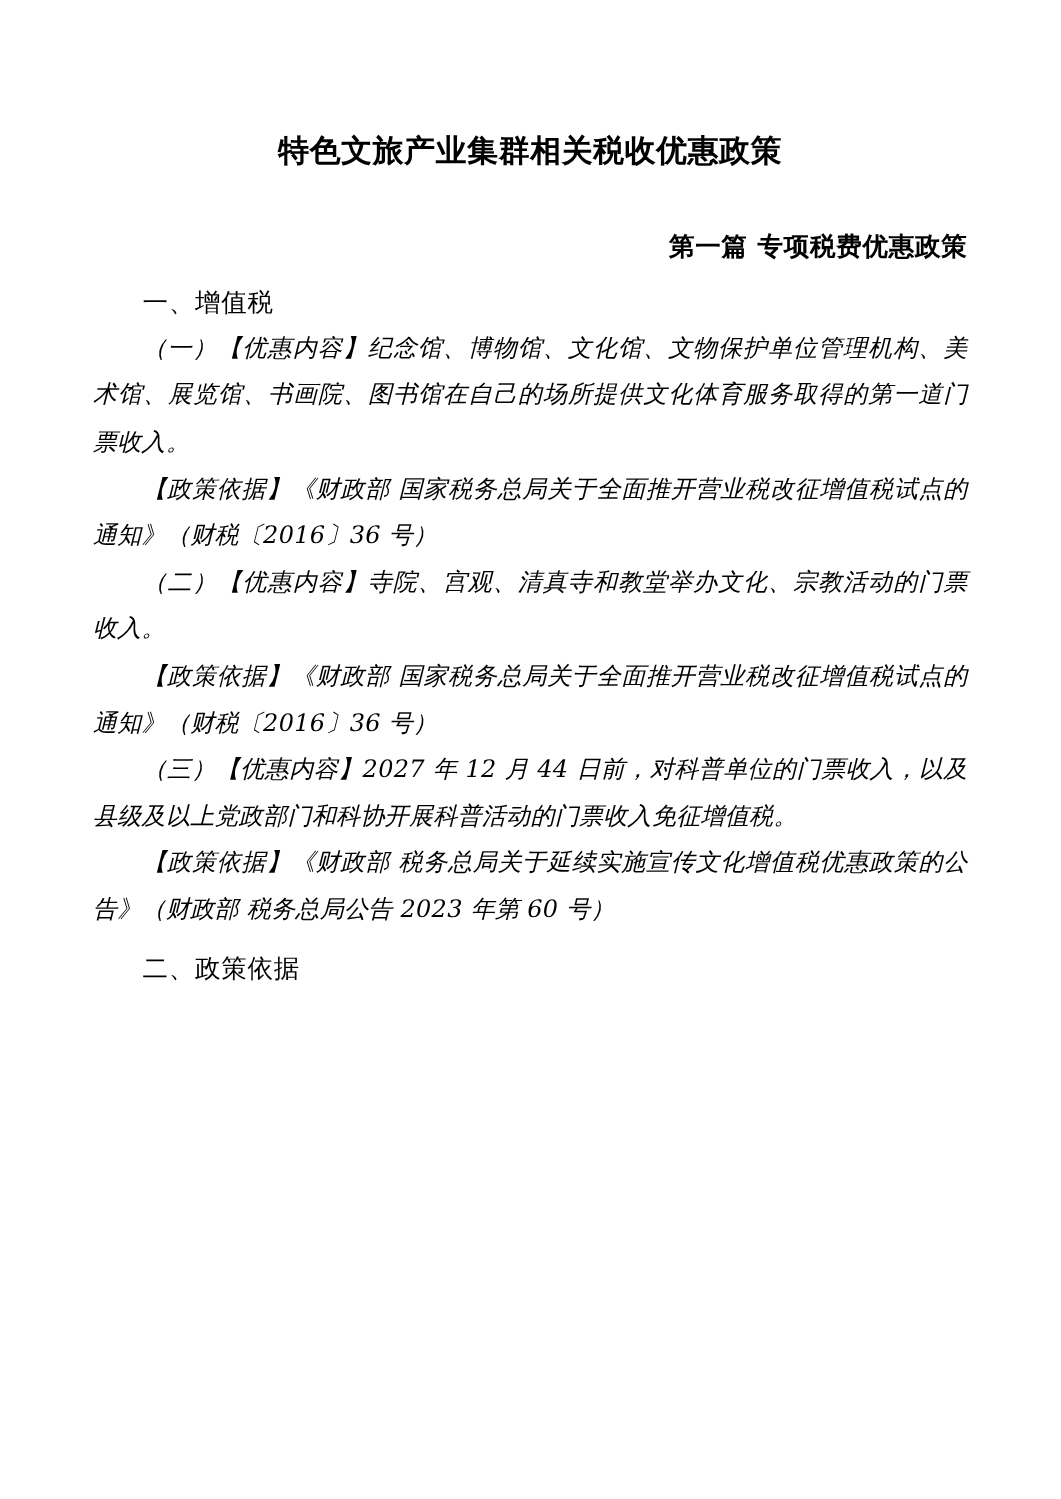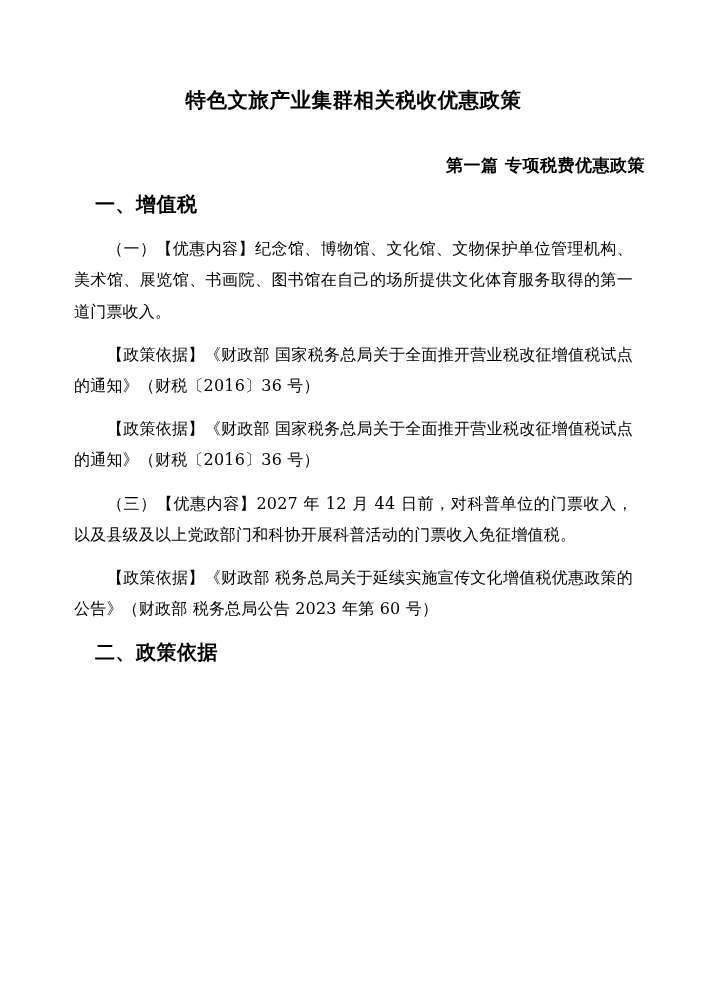--- a/index.html
+++ b/index.html
@@ -31,50 +31,52 @@
   }
   .part-title {
     font-size: 17px;
     font-weight: bold;
     text-align: right;
     margin: 38px 0 0 0;
     line-height: 1.5;
     letter-spacing: 0.5px;
   }
   .section-head {
-    font-size: 20px;
-    font-weight: bold;
+    font-size: 17px;
+    font-weight: normal;
     margin: 10px 0 0 0;
     text-indent: 33px;
     line-height: 1.65;
     letter-spacing: 0.5px;
   }
   .para {
     font-size: 16px;
     line-height: 1.95;
-    margin: 12px;
+    margin: 0;
     text-indent: 33px;
     text-align: justify;
     text-justify: inter-ideograph;
     letter-spacing: 0.2px;
+    font-style: italic;
   }
 </style>
 </head>
 <body>
 
 <div class="page">
 
   <h1 class="doc-title">特色文旅产业集群相关税收优惠政策</h1>
 
   <h2 class="part-title">第一篇 专项税费优惠政策</h2>
 
   <h3 class="section-head">一、增值税</h3>
 
   <p class="para">（一）【优惠内容】纪念馆、博物馆、文化馆、文物保护单位管理机构、美术馆、展览馆、书画院、图书馆在自己的场所提供文化体育服务取得的第一道门票收入。</p>
   <p class="para">【政策依据】《财政部 国家税务总局关于全面推开营业税改征增值税试点的通知》（财税〔2016〕36 号）</p>
+  <p class="para">（二）【优惠内容】寺院、宫观、清真寺和教堂举办文化、宗教活动的门票收入。</p>
   <p class="para">【政策依据】《财政部 国家税务总局关于全面推开营业税改征增值税试点的通知》（财税〔2016〕36 号）</p>
   <p class="para">（三）【优惠内容】2027 年 12 月 44 日前，对科普单位的门票收入，以及县级及以上党政部门和科协开展科普活动的门票收入免征增值税。</p>
   <p class="para">【政策依据】《财政部 税务总局关于延续实施宣传文化增值税优惠政策的公告》（财政部 税务总局公告 2023 年第 60 号）</p>
 
   <h3 class="section-head">二、政策依据</h3>
 
 
 </div>
 
 </body></html>

